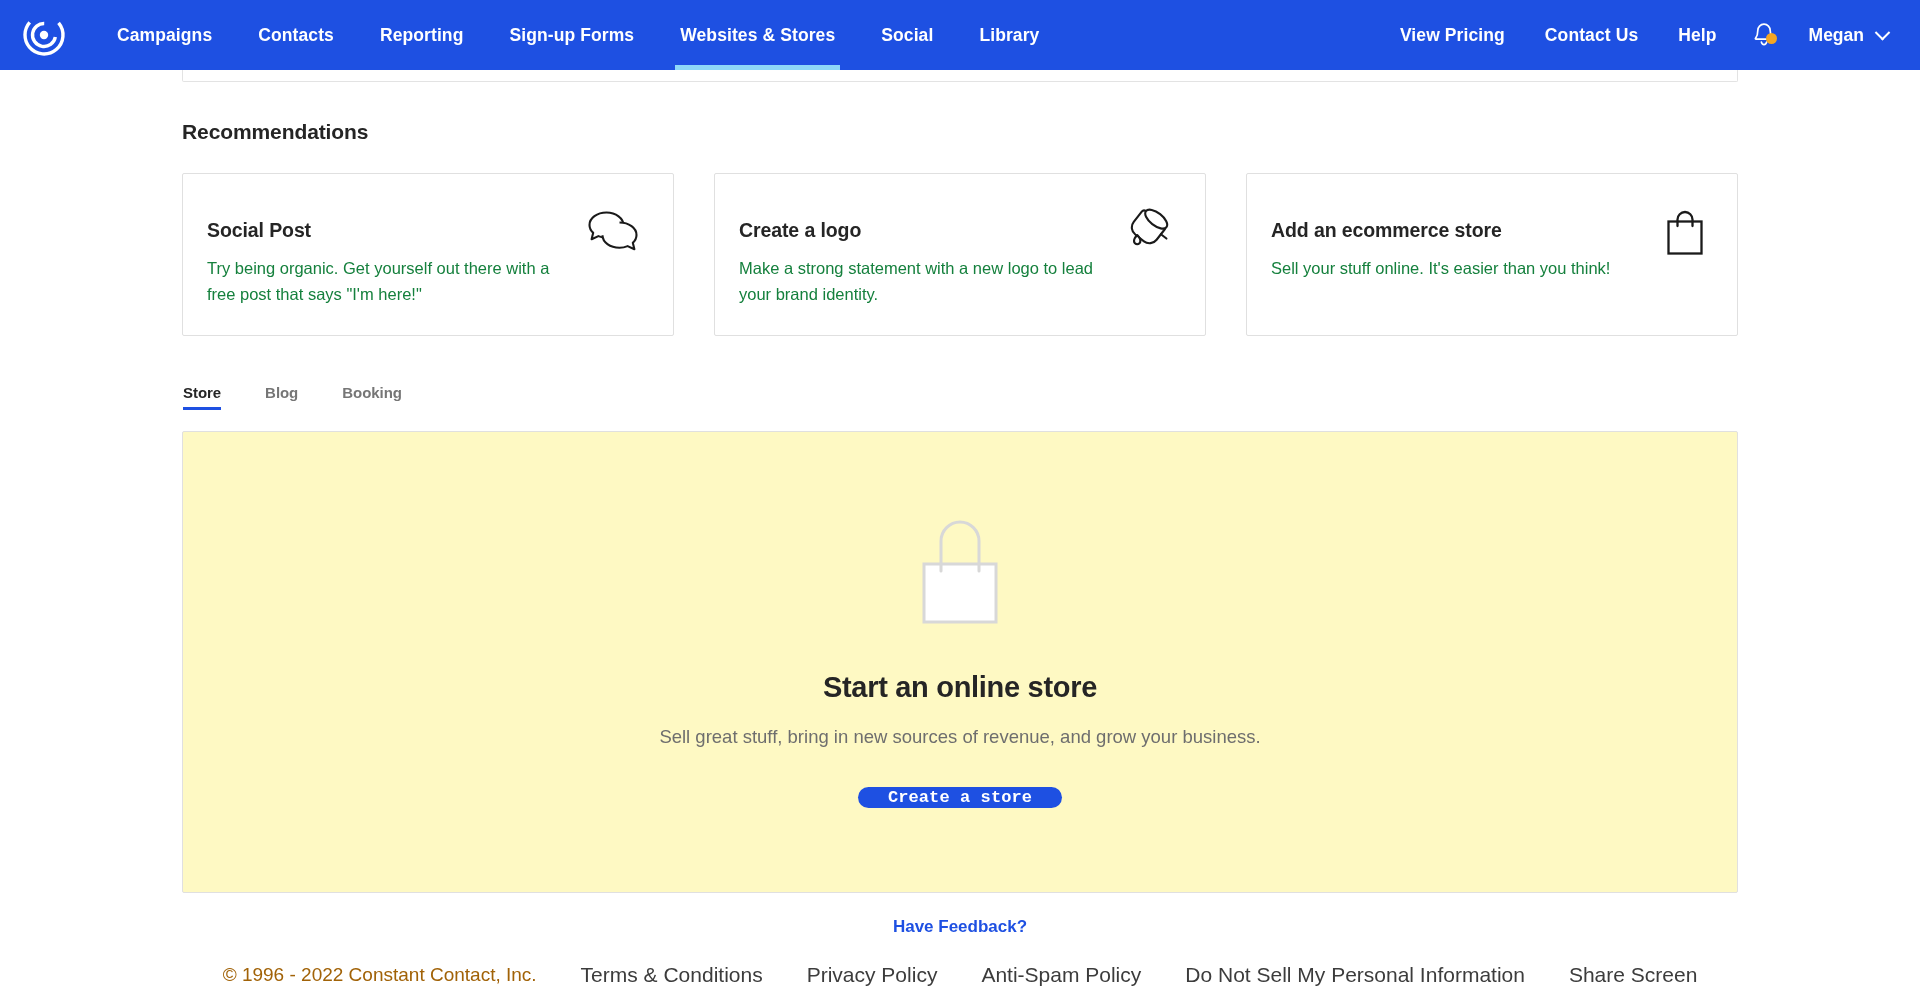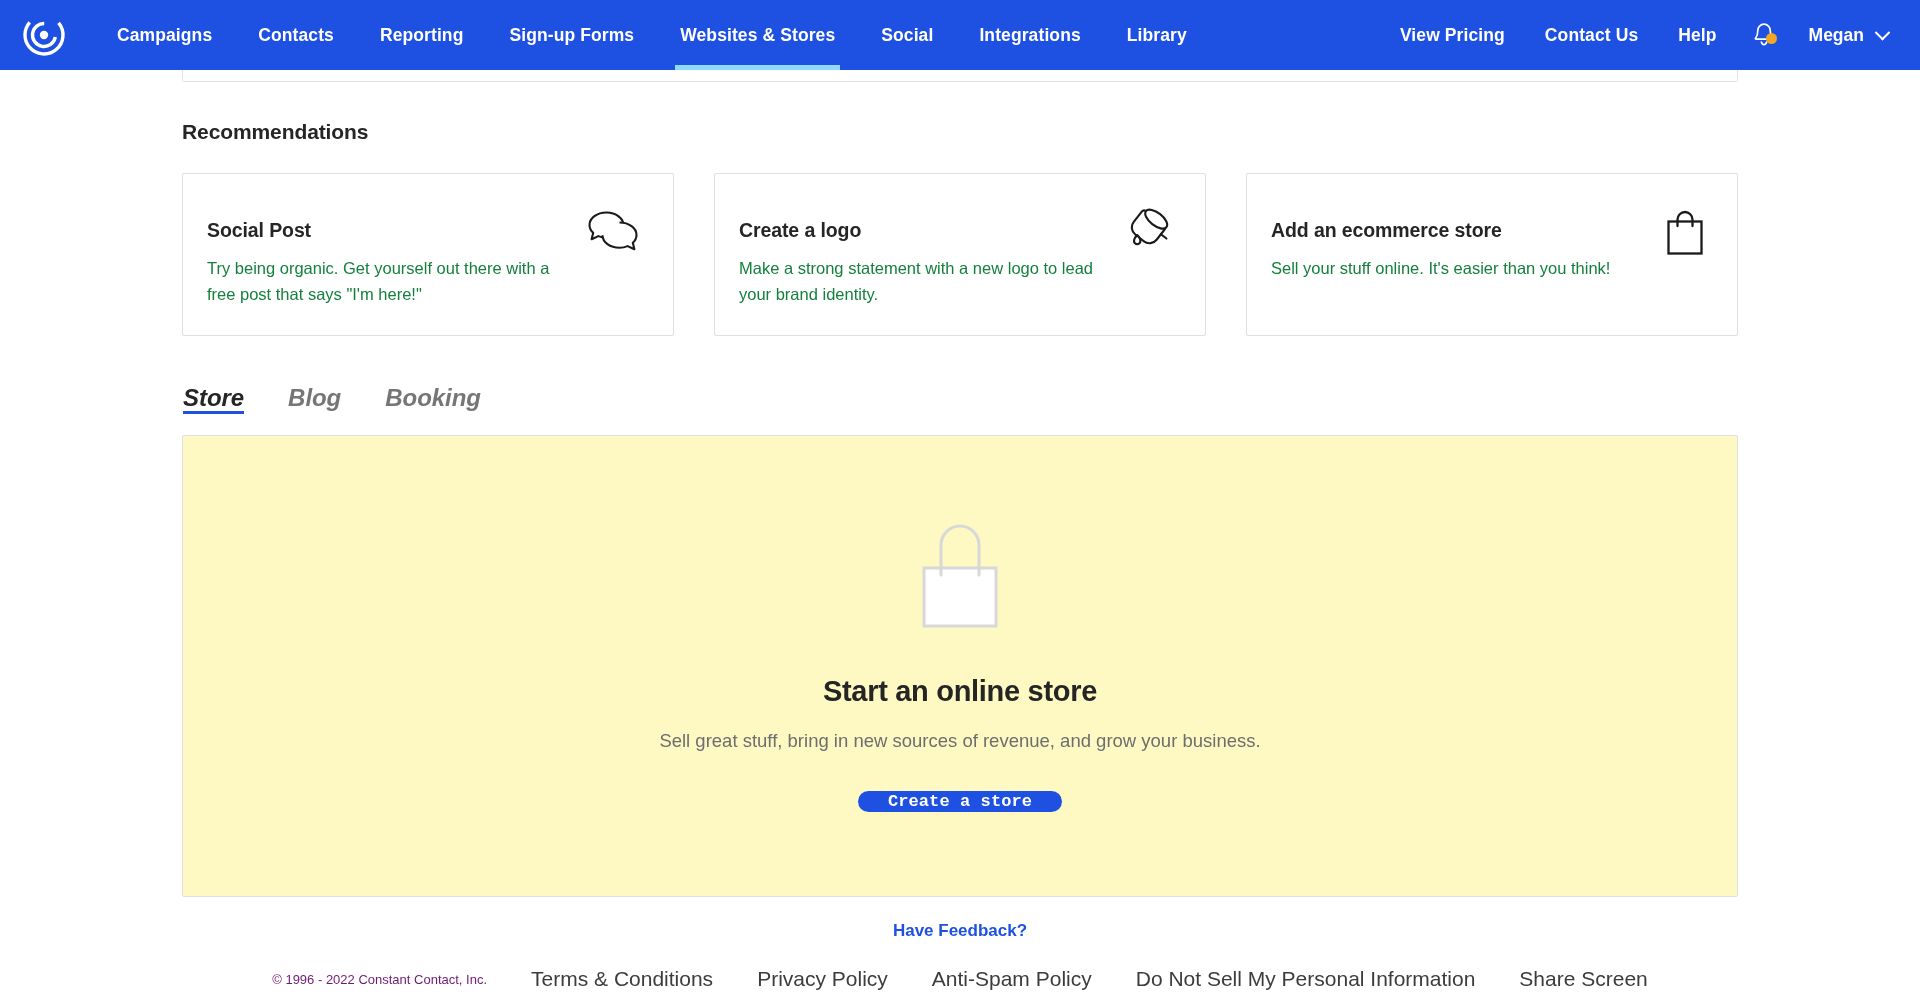--- a/index.html
+++ b/index.html
@@ -163,27 +163,26 @@
   
   .tabs {
     display: flex;
     align-items: flex-end;
     gap: 44px;
     margin-top: 48px;
     padding-left: 1px;
   }
   .tab {
     position: relative;
-    font-size: 24px;
+    font-size: 15px;
     font-weight: 700;
     color: #767676;
-    padding-bottom: 2px;
+    padding-bottom: 9px;
     cursor: pointer;
     letter-spacing: -0.05px;
-    font-style: italic;
   }
   .tab.active { color: #252525; }
   .tab.active::after {
     content: "";
     position: absolute;
     left: 0; right: 0; bottom: 0;
     height: 3px;
     background: #1E50E2;
   }
 
@@ -239,22 +238,22 @@
   }
   .footer {
     margin-top: 26px;
     display: flex;
     align-items: center;
     justify-content: center;
     gap: 44px;
     padding-bottom: 24px;
   }
   .copyright {
-    font-size: 13px;
-    color: #701a75;
+    font-size: 19px;
+    color: #a16207;
   }
   .footer-link {
     font-size: 21px;
     color: #3C3C3C;
     text-decoration: none;
     cursor: pointer;
   }
 </style>
 </head>
 <body>
@@ -279,23 +278,20 @@
         <span>Reporting</span>
       </div>
     <div class="nav-item">
         <span>Sign-up Forms</span>
       </div>
     <div class="nav-item active">
         <span>Websites &amp; Stores</span>
       </div>
     <div class="nav-item">
         <span>Social</span>
-      </div>
-    <div class="nav-item">
-        <span>Integrations</span>
       </div>
     <div class="nav-item">
         <span>Library</span>
       </div>
   </div>
 
   <div class="nav-spacer"></div>
 
   <div class="nav-right">
     <div class="nav-item">

